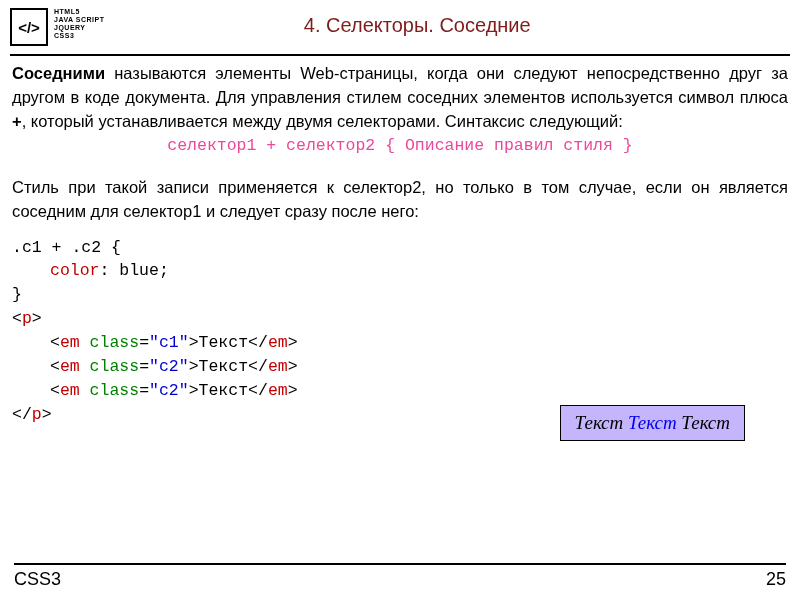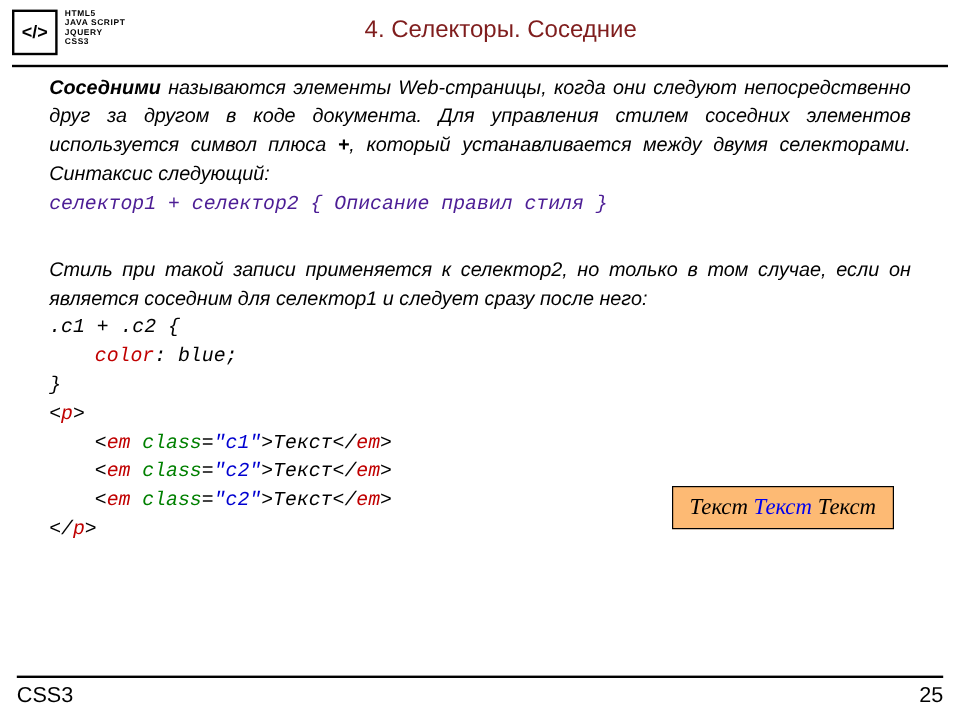--- a/index.html
+++ b/index.html
@@ -40,56 +40,56 @@
     color: #7f1d1d;
     padding-top: 6px;
     padding-right: 60px;
   }
   .hr-top {
     border: none;
     border-top: 2px solid #000;
     margin: 4px 10px 6px 10px;
   }
   .content {
-    padding: 0 41px;
+    padding: 0 12px;
     font-size: 16.5px;
     line-height: 1.45;
     color: #000;
-    font-style: italic;
   }
   .para1 {
     text-align: justify;
   }
   .bold { font-weight: bold; }
   .mono {
     font-family: "Courier New", monospace;
     font-size: 16.5px;
   }
-  .gray { color: #4c1d95; }
-  .para2 { margin-top: 32px; text-align: justify; }
+  .gray { color: #ec4899; text-align: center; }
+  .para2 { margin-top: 18px; text-align: justify; }
   .code-block {
     font-family: "Courier New", monospace;
     font-size: 16.5px;
     line-height: 1.45;
     white-space: pre;
+    margin-top: 12px;
   }
   .kw-red { color: #c00000; }
   .kw-blue { color: #0000d0; }
   .kw-green { color: #008000; }
   .indent1 { padding-left: 38px; }
   .example-box {
     position: absolute;
     right: 55px;
     top: 405px;
     border: 1.5px solid #000;
     padding: 6px 14px;
     font-size: 19px;
     font-family: "Times New Roman", serif;
     font-style: italic;
-    background: #fdba74;
+    background: #c4b5fd;
   }
   .ex-blue { color: #0000ee; }
   .footer {
     position: absolute;
     left: 0; right: 0; bottom: 10px;
     padding: 0 14px;
   }
   .hr-bot {
     border: none;
     border-top: 2px solid #000;

